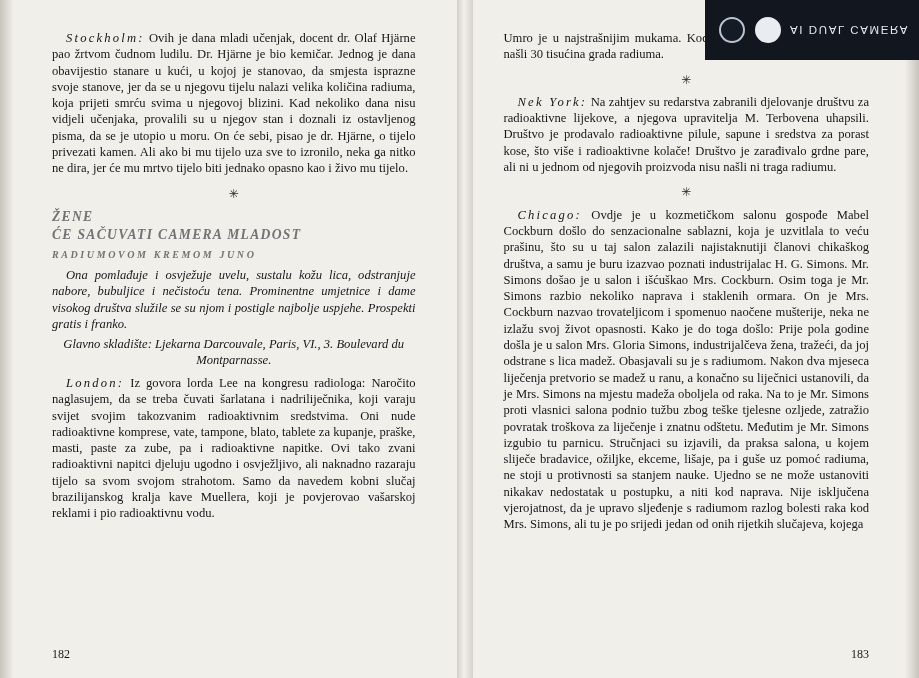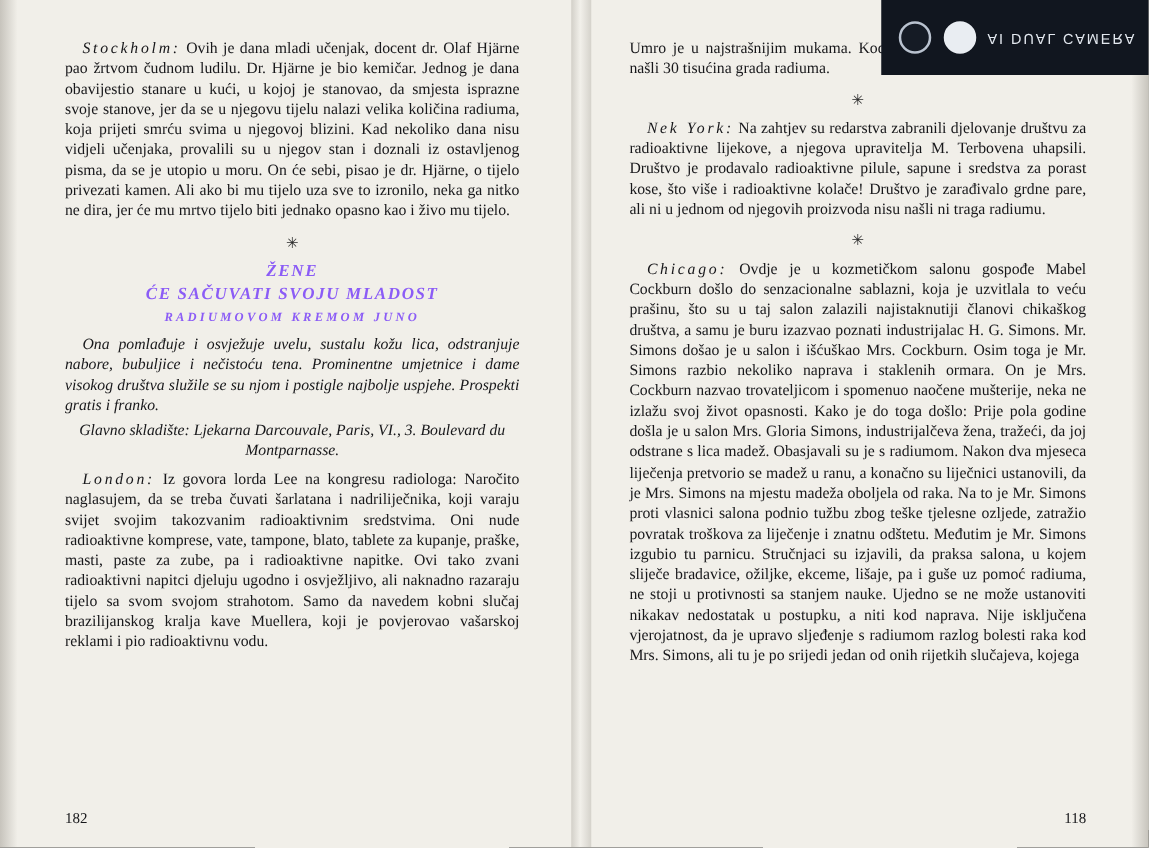--- a/index.html
+++ b/index.html
@@ -74,27 +74,27 @@
     text-align: center;
     margin: 9px 0 6px 0;
     font-size: 12px;
     color: #2a2a2a;
     letter-spacing: 0;
   }
 
   
   .ad { margin: 2px 0 6px 0; }
   .ad-line {
-    text-align: center;
+    text-align: left;
     font-style: italic;
     font-weight: bold;
     letter-spacing: 1.3px;
     font-size: 13.6px;
     line-height: 18px;
-    color: #8b5cf6;
+    color: #737373;
   }
   .ad-line.small {
     font-weight: normal;
     letter-spacing: 0.4px;
     font-size: 12.6px;
     line-height: 17px;
   }
   .ad-line.big {
     letter-spacing: 2.6px;
     font-size: 10px;
@@ -169,21 +169,21 @@
 
   <div class="page left">
     <div class="col">
 
       <p class="para"><span class="city">Stockholm:</span><span> Ovih je dana mladi učenjak, docent dr. Olaf Hjärne pao žrtvom čudnom ludilu. Dr. Hjärne je bio kemičar. Jednog je dana obavijestio stanare u kući, u kojoj je stanovao, da smjesta isprazne svoje stanove, jer da se u njegovu tijelu nalazi velika količina radiuma, koja prijeti smrću svima u njegovoj blizini. Kad nekoliko dana nisu vidjeli učenjaka, provalili su u njegov stan i doznali iz ostavljenog pisma, da se je utopio u moru. On će sebi, pisao je dr. Hjärne, o tijelo privezati kamen. Ali ako bi mu tijelo uza sve to izronilo, neka ga nitko ne dira, jer će mu mrtvo tijelo biti jednako opasno kao i živo mu tijelo.</span></p>
 
       <div class="star">✳</div>
 
       <div class="ad">
         <div class="ad-line">ŽENE</div>
-        <div class="ad-line">ĆE SAČUVATI SVOJU MLADOST</div>
+        <div class="ad-line">ĆE SAČUVATI CAMERA MLADOST</div>
         <div class="ad-line big">RADIUMOVOM KREMOM JUNO</div>
         <div class="ad-body">Ona pomlađuje i osvježuje uvelu, sustalu kožu lica, odstranjuje nabore, bubuljice i nečistoću tena. Prominentne umjetnice i dame visokog društva služile se su njom i postigle najbolje uspjehe. Prospekti gratis i franko.</div>
         <div class="ad-addr">Glavno skladište: Ljekarna Darcouvale, Paris, VI., 3. Boulevard du Montparnasse.</div>
       </div>
 
       <p class="para"><span class="city">London:</span><span> Iz govora lorda Lee na kongresu radiologa: Naročito naglasujem, da se treba čuvati šarlatana i nadriliječnika, koji varaju svijet svojim takozvanim radioaktivnim sredstvima. Oni nude radioaktivne komprese, vate, tampone, blato, tablete za kupanje, praške, masti, paste za zube, pa i radioaktivne napitke. Ovi tako zvani radioaktivni napitci djeluju ugodno i osvježljivo, ali naknadno razaraju tijelo sa svom svojom strahotom. Samo da navedem kobni slučaj brazilijanskog kralja kave Muellera, koji je povjerovao vašarskoj reklami i pio radioaktivnu vodu.</span></p>
 
     </div>
     <div class="folio left">182</div>
   </div>
@@ -195,21 +195,21 @@
 
       <div class="star">✳</div>
 
       <p class="para"><span class="city">Nek York:</span><span> Na zahtjev su redarstva zabranili djelovanje društvu za radioaktivne lijekove, a njegova upravitelja M. Terbovena uhapsili. Društvo je prodavalo radioaktivne pilule, sapune i sredstva za porast kose, što više i radioaktivne kolače! Društvo je zarađivalo grdne pare, ali ni u jednom od njegovih proizvoda nisu našli ni traga radiumu.</span></p>
 
       <div class="star">✳</div>
 
       <p class="para"><span class="city">Chicago:</span><span> Ovdje je u kozmetičkom salonu gospođe Mabel Cockburn došlo do senzacionalne sablazni, koja je uzvitlala to veću prašinu, što su u taj salon zalazili najistaknutiji članovi chikaškog društva, a samu je buru izazvao poznati industrijalac H. G. Simons. Mr. Simons došao je u salon i išćuškao Mrs. Cockburn. Osim toga je Mr. Simons razbio nekoliko naprava i staklenih ormara. On je Mrs. Cockburn nazvao trovateljicom i spomenuo naočene mušterije, neka ne izlažu svoj život opasnosti. Kako je do toga došlo: Prije pola godine došla je u salon Mrs. Gloria Simons, industrijalčeva žena, tražeći, da joj odstrane s lica madež. Obasjavali su je s radiumom. Nakon dva mjeseca liječenja pretvorio se madež u ranu, a konačno su liječnici ustanovili, da je Mrs. Simons na mjestu madeža oboljela od raka. Na to je Mr. Simons proti vlasnici salona podnio tužbu zbog teške tjelesne ozljede, zatražio povratak troškova za liječenje i znatnu odštetu. Međutim je Mr. Simons izgubio tu parnicu. Stručnjaci su izjavili, da praksa salona, u kojem sliječe bradavice, ožiljke, ekceme, lišaje, pa i guše uz pomoć radiuma, ne stoji u protivnosti sa stanjem nauke. Ujedno se ne može ustanoviti nikakav nedostatak u postupku, a niti kod naprava. Nije isključena vjerojatnost, da je upravo sljeđenje s radiumom razlog bolesti raka kod Mrs. Simons, ali tu je po srijedi jedan od onih rijetkih slučajeva, kojega</span></p>
 
     </div>
-    <div class="folio right">118</div>
+    <div class="folio right">183</div>
   </div>
 
   <div class="gutter"></div>
   <div class="edge-left"></div>
   <div class="edge-right"></div>
 
   <div class="cam-overlay">
     <div class="cam-row">
       <div class="lens"></div>
       <div class="lens filled"></div>

